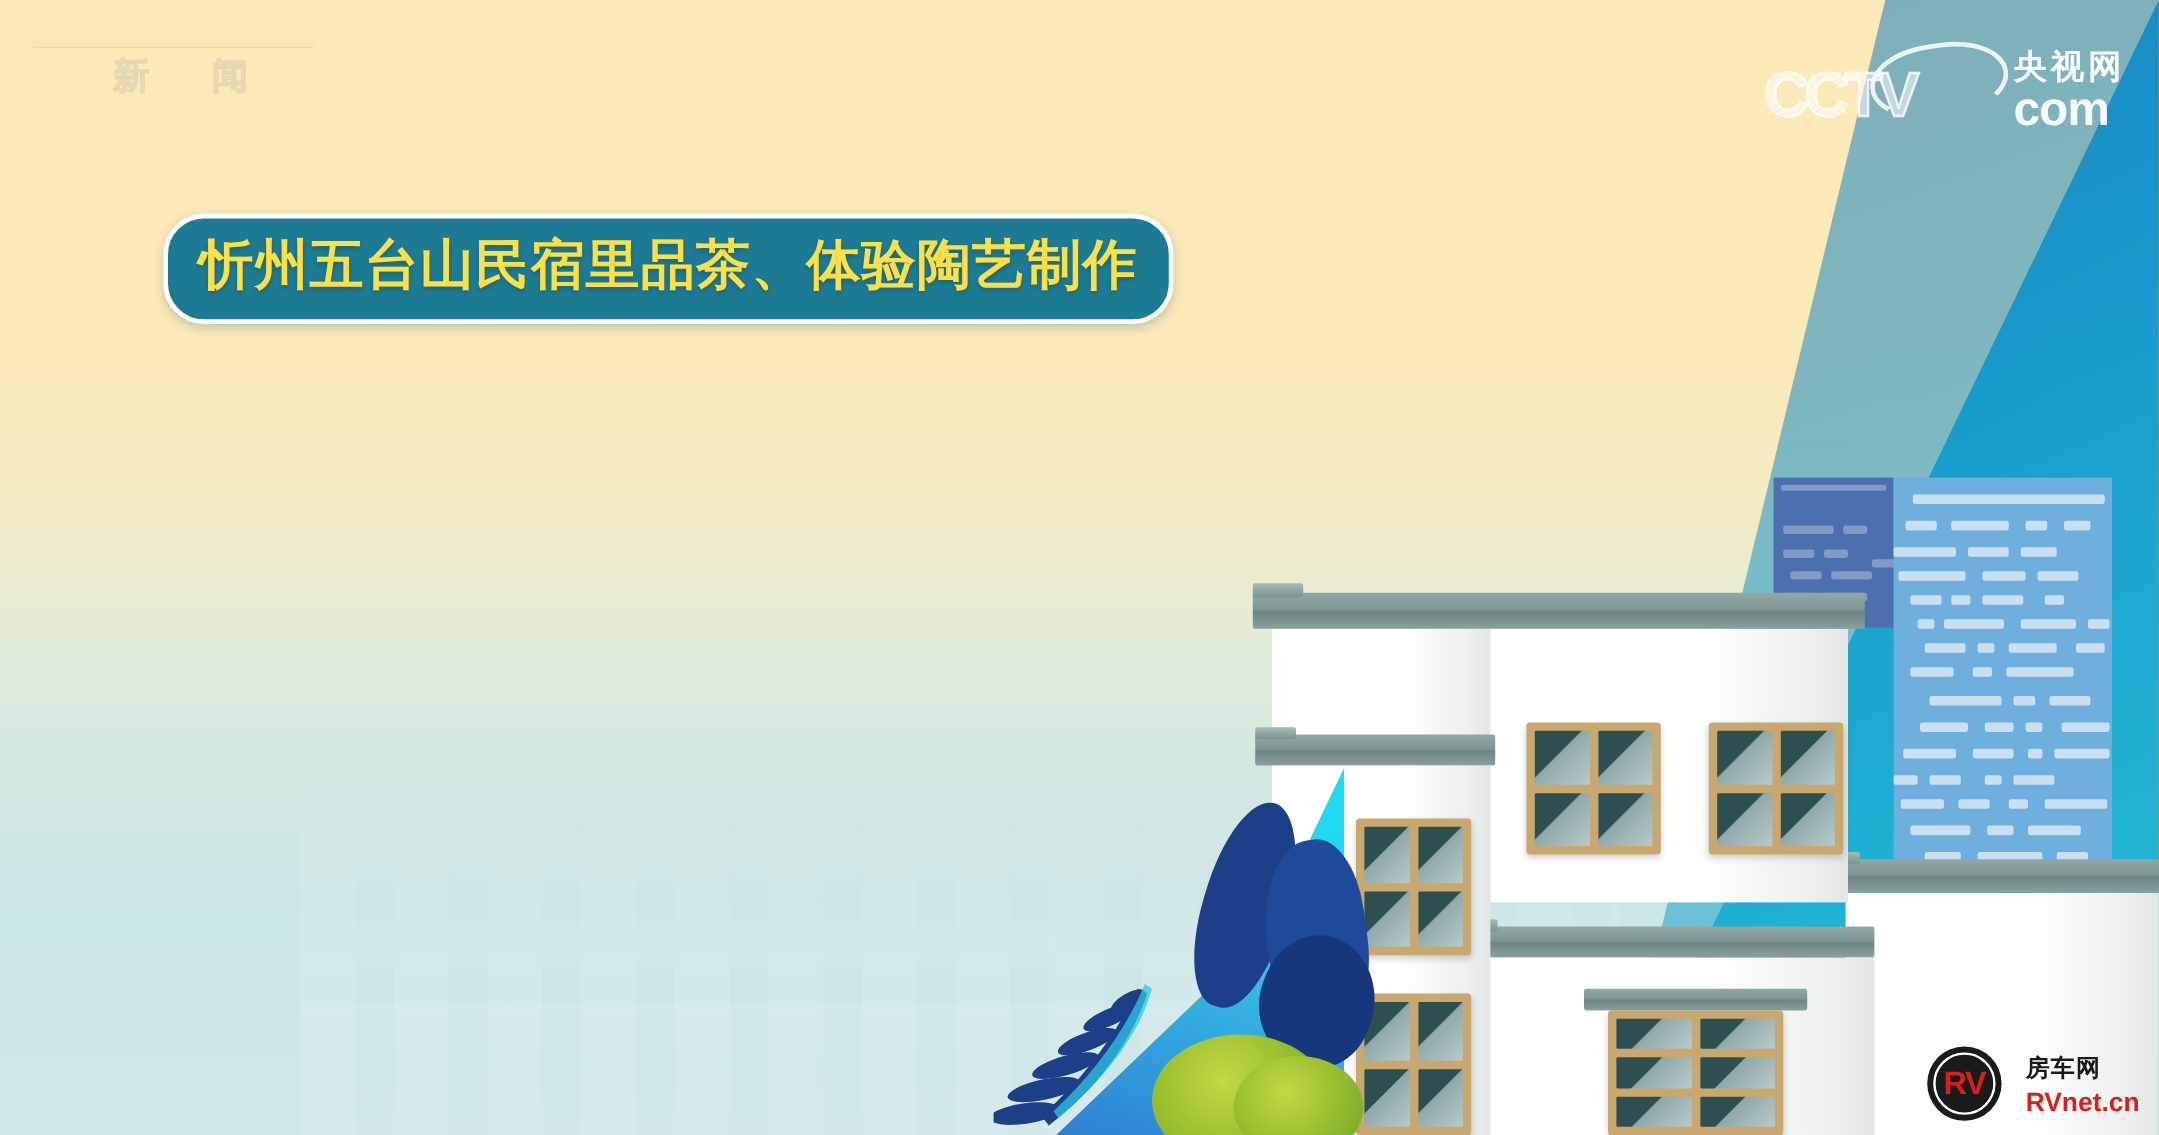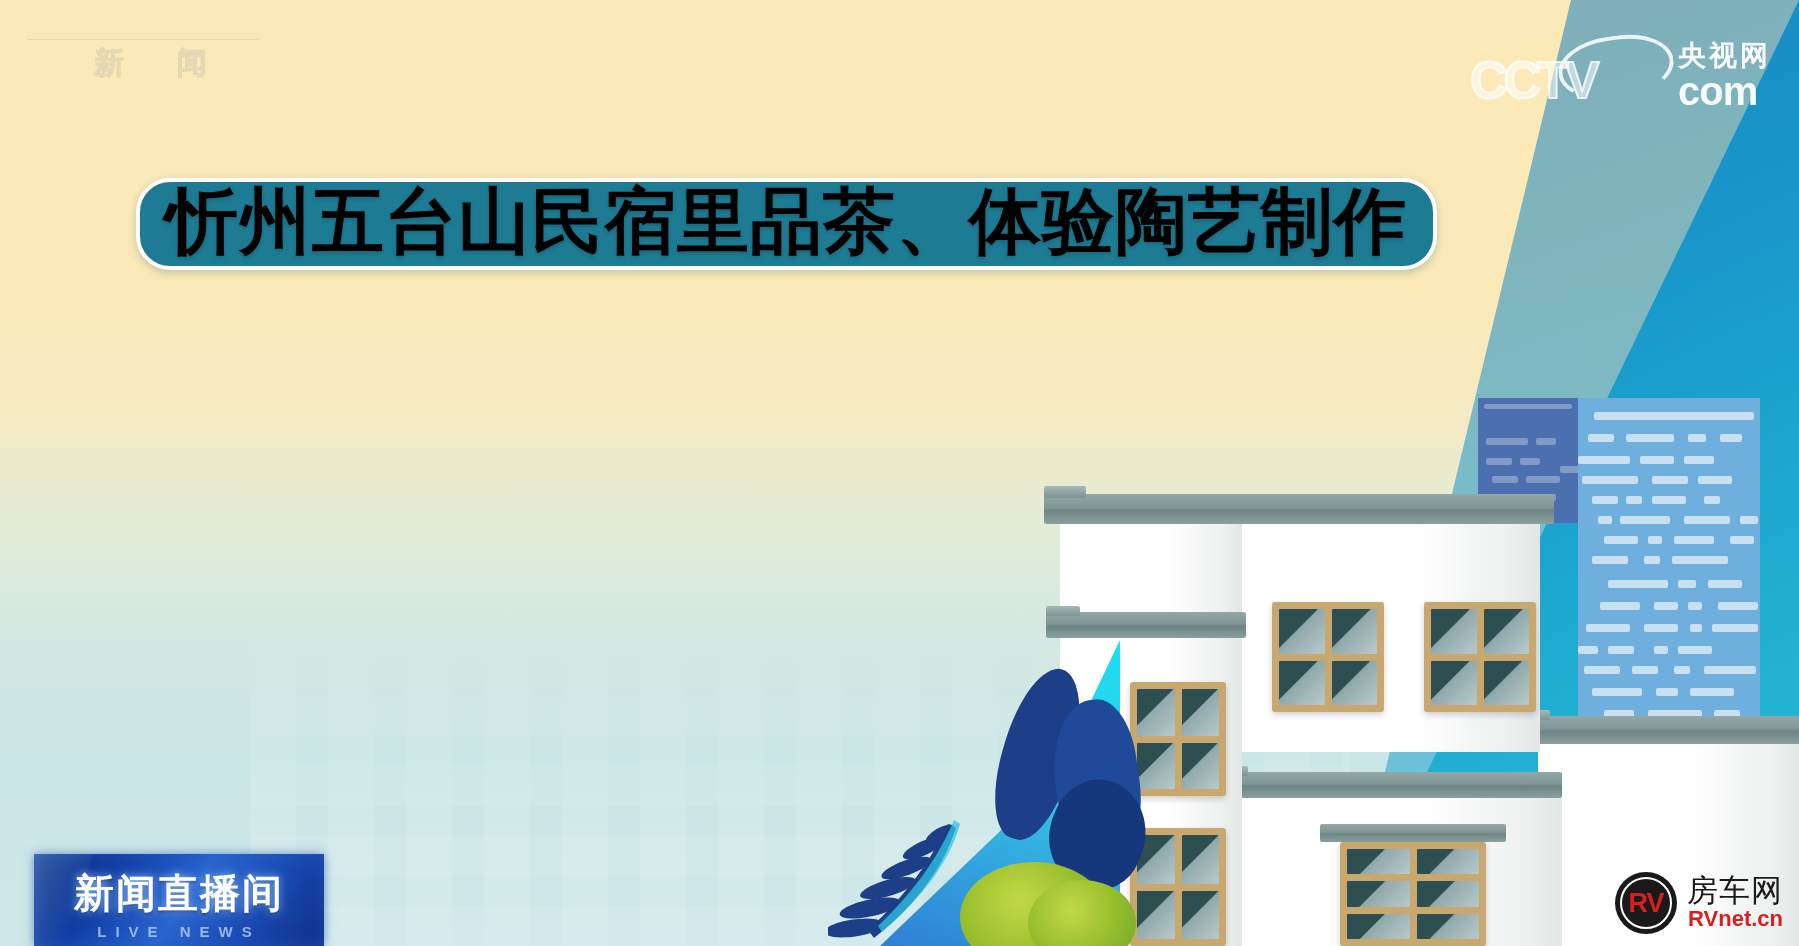--- a/index.html
+++ b/index.html
@@ -134,22 +134,22 @@
   .pill {
     display:inline-block;
     background:#1d7c94;
     border:4px solid #ffffff;
     border-radius:34px;
     padding:6px 26px 12px 26px;
     box-shadow:0 3px 8px rgba(30,90,110,.25);
   }
   .pill span {
     display:block;
-    font-size:72px; font-weight:bold;
-    color:#000000;
+    font-size:45px; font-weight:bold;
+    color:#fde047;
     letter-spacing:1px;
     line-height:66px;
     text-shadow:0 2px 4px rgba(0,0,0,.18);
     white-space:nowrap;
   }
   .line2row { display:flex; align-items:center; gap:22px; margin-top:30px; }
   .deng {
     font-size:46px; font-weight:bold;
     color:#1d7c94;
     text-shadow:1px 1px 0 rgba(255,255,255,.7);
@@ -234,37 +234,37 @@
     position:relative; z-index:2;
     text-align:center;
     font-size:15px; letter-spacing:9px; font-weight:bold;
     color:rgba(190,215,250,.75);
     margin-top:2px;
   }
 
   
   .rvmark {
     position:absolute; right:16px; bottom:12px;
-    display:flex; align-items:center; gap:10px;text-align:right;
+    display:flex; align-items:center; gap:20px;
   }
   .rv-badge {
     width:62px; height:62px; border-radius:50%;
     background:#1a1a1a;
     display:flex; align-items:center; justify-content:center;
     position:relative;
   }
   .rv-badge::before {
     content:""; position:absolute; inset:5px; border-radius:50%;
     border:2px solid #ffffff;
   }
   .rv-badge span {
     position:relative; z-index:2;
     font-size:27px; font-weight:bold; color:#d81f1f; letter-spacing:-1px;
   }
-  .rv-txt-cn { font-size:31px; font-weight:normal; color:#1a1a1a; letter-spacing:1px; line-height:32px; }
+  .rv-txt-cn { font-size:20px; font-weight:bold; color:#1a1a1a; letter-spacing:1px; line-height:32px; }
   .rv-txt-en { font-size:22px; font-weight:bold; color:#d81f1f; letter-spacing:0px; line-height:24px; }
 </style>
 </head>
 <body>
 
 <div id="stage">
 
   <div class="bg-base"></div>
   <div class="bg-ghost"></div>
   <div class="bg-ghost-dot" style="left:1145px; bottom:152px;"></div>
@@ -444,24 +444,20 @@
       <div class="com">com</div>
     </div>
   </div>
 
   <div class="headlines">
     <div class="pill">
       <span>忻州五台山民宿里品茶、体验陶艺制作</span>
     </div>
   </div>
 
-  <div class="news-banner">
-    <div class="nb-cn">新闻直播间</div>
-    <div class="nb-en">LIVE NEWS</div>
-  </div>
 
   <div class="rvmark">
     <div class="rv-badge">
       <span>RV</span>
     </div>
     <div>
       <div class="rv-txt-cn">房车网</div>
       <div class="rv-txt-en">RVnet.cn</div>
     </div>
   </div>

